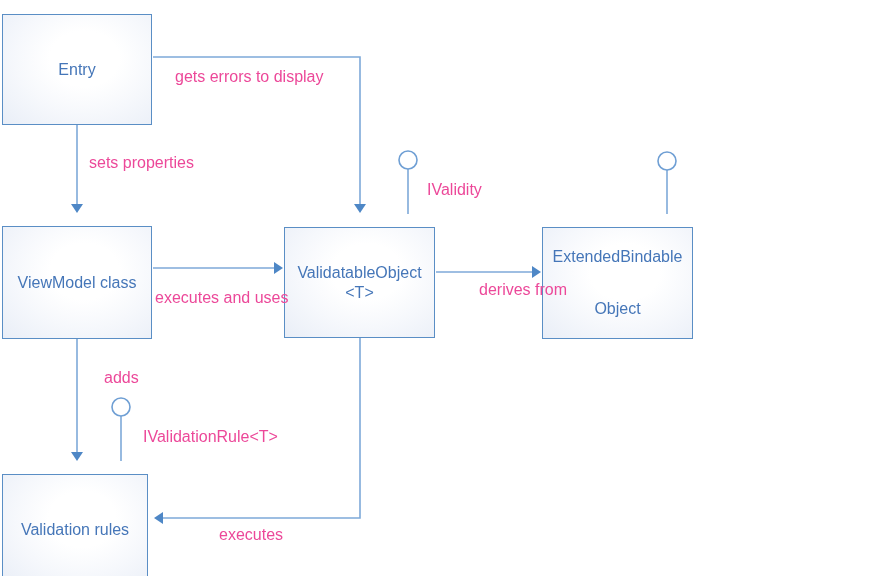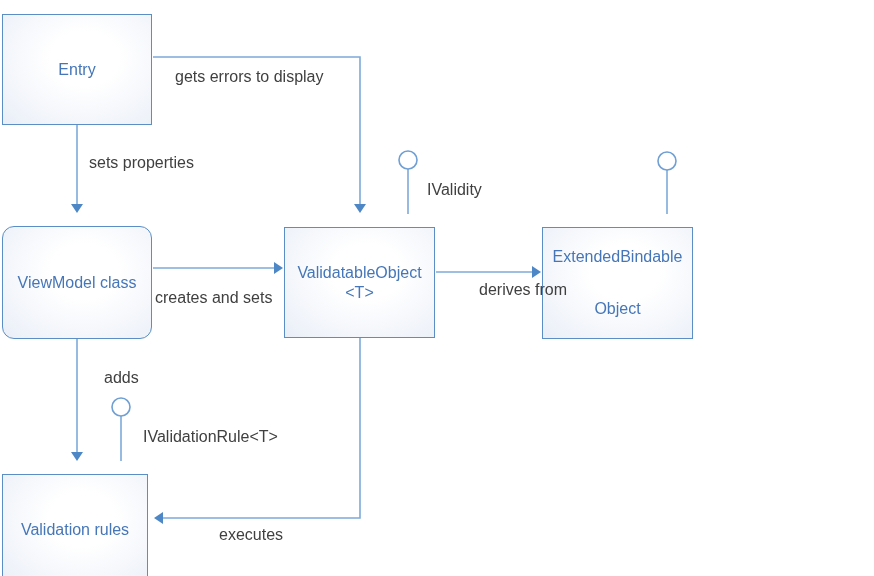--- a/index.html
+++ b/index.html
@@ -25,27 +25,27 @@
     font-size: 16px;
     line-height: 1.25;
     display: flex;
     flex-direction: column;
     align-items: center;
     justify-content: center;
     text-align: center;
     margin-top: 12px;
   }
   .node-entry       { left: 2px;   top: 2px;   width: 150px; height: 111px; }
-  .node-viewmodel   { left: 2px;   top: 214px; width: 150px; height: 113px; border-radius: 12px; }
+  .node-viewmodel   { left: 2px;   top: 214px; width: 150px; height: 113px; }
   .node-validatable { left: 284px; top: 215px; width: 151px; height: 111px; }
   .node-extended    { left: 542px; top: 215px; width: 151px; height: 112px; gap: 32px; }
   .node-rules       { left: 2px;   top: 462px; width: 146px; height: 112px; }
   .edge-label {
     position: absolute;
-    color: #404040;
+    color: #ec4899;
     font-size: 16px;
     line-height: 19px;
     white-space: nowrap;
   }
   .lbl-gets-errors      { left: 175px; top: 67px;  }
   .lbl-sets-properties  { left: 89px;  top: 153px; }
   .lbl-creates-and-uses { left: 155px; top: 288px; }
   .lbl-derives-from     { left: 443px; top: 280px; margin-left: 36px; }
   .lbl-adds             { left: 104px; top: 368px; }
   .lbl-executes         { left: 219px; top: 525px; }
@@ -123,21 +123,21 @@
     <span>ExtendedBindable</span>
     <span>Object</span>
   </div>
 
   <div class="node node-rules">
     <span>Validation rules</span>
   </div>
 
   <span class="edge-label lbl-gets-errors">gets errors to display</span>
   <span class="edge-label lbl-sets-properties">sets properties</span>
-  <span class="edge-label lbl-creates-and-uses">creates and sets</span>
+  <span class="edge-label lbl-creates-and-uses">executes and uses</span>
   <span class="edge-label lbl-derives-from">derives from</span>
   <span class="edge-label lbl-adds">adds</span>
   <span class="edge-label lbl-executes">executes</span>
 
   <span class="edge-label lbl-ivalidity">IValidity</span>
   <span class="edge-label lbl-ivalidationrule">IValidationRule&lt;T&gt;</span>
 
 </div>
 
 </body></html>

